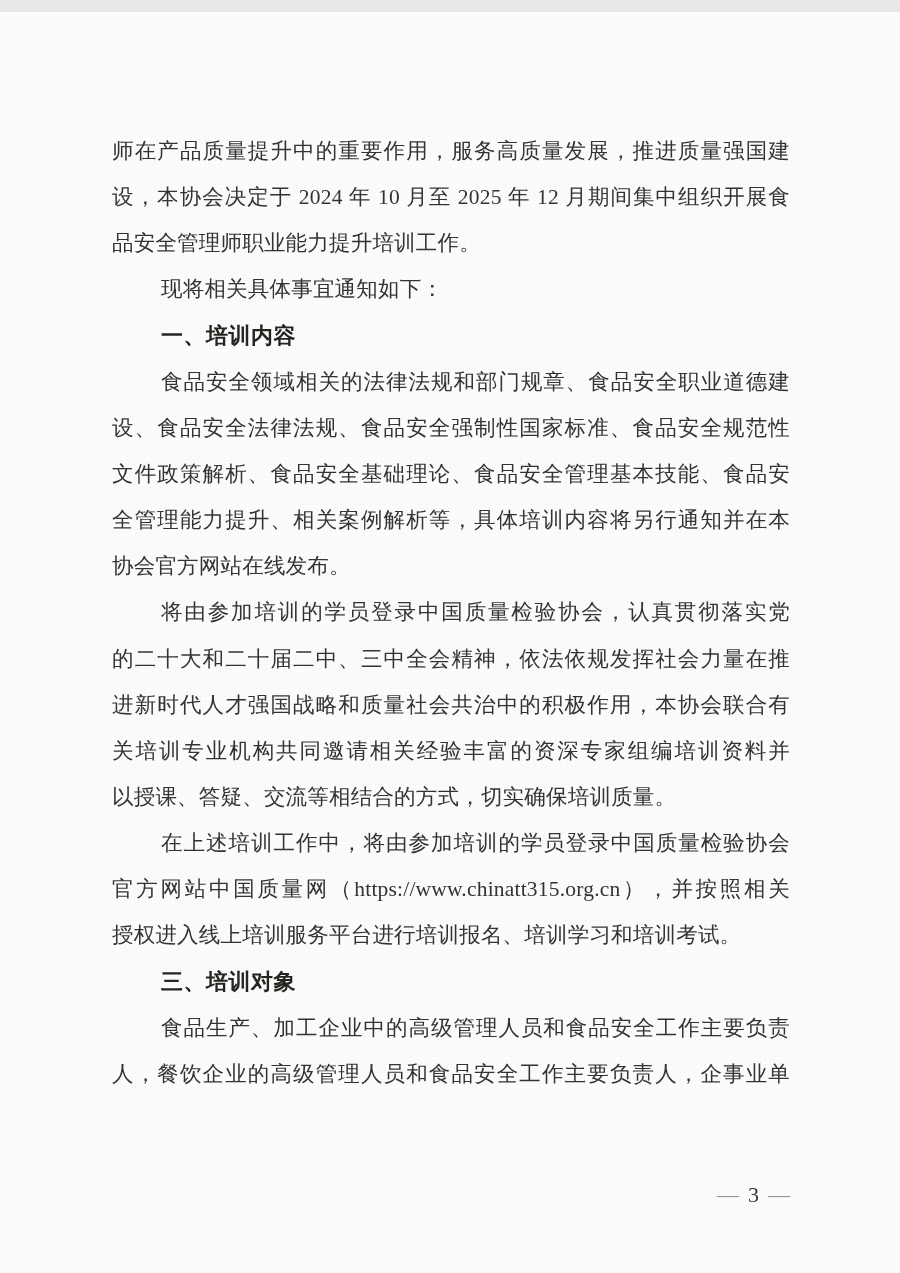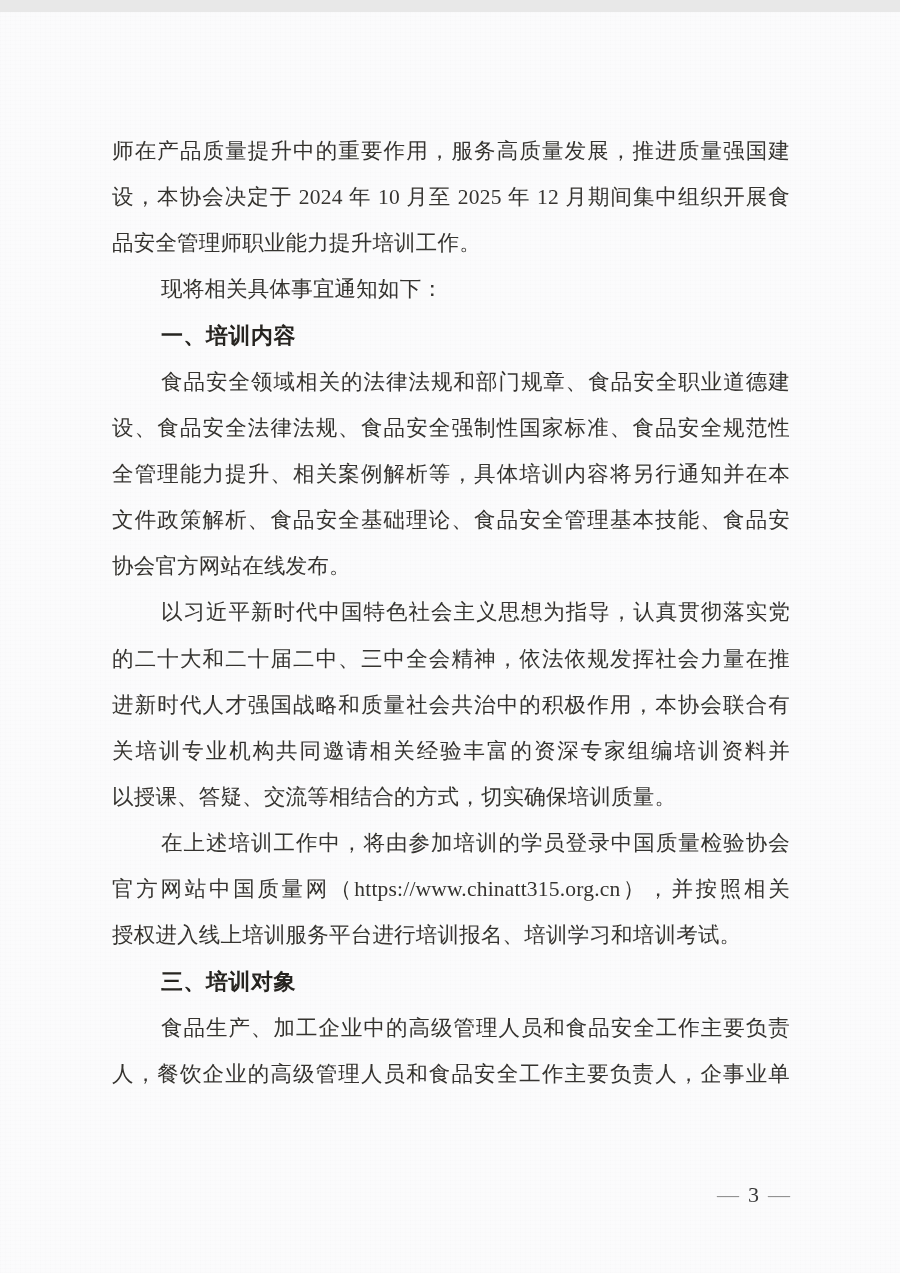--- a/index.html
+++ b/index.html
@@ -87,26 +87,26 @@
     <div class="line">师在产品质量提升中的重要作用，服务高质量发展，推进质量强国建</div>
     <div class="line">设，本协会决定于 2024 年 10 月至 2025 年 12 月期间集中组织开展食</div>
     <div class="line endline">品安全管理师职业能力提升培训工作。</div>
 
     <div class="line endline indent">现将相关具体事宜通知如下：</div>
 
     <div class="line heading indent">一、培训内容</div>
 
     <div class="line indent">食品安全领域相关的法律法规和部门规章、食品安全职业道德建</div>
     <div class="line">设、食品安全法律法规、食品安全强制性国家标准、食品安全规范性</div>
+    <div class="line">文件政策解析、食品安全基础理论、食品安全管理基本技能、食品安</div>
     <div class="line">全管理能力提升、相关案例解析等，具体培训内容将另行通知并在本</div>
-    <div class="line">文件政策解析、食品安全基础理论、食品安全管理基本技能、食品安</div>
     <div class="line endline">协会官方网站在线发布。</div>
 
 
-    <div class="line indent">以习近平新时代中国特色社会主义思想为指导，认真贯彻落实党</div>
+    <div class="line indent">将由参加培训的学员登录中国质量检验协会，认真贯彻落实党</div>
     <div class="line">的二十大和二十届二中、三中全会精神，依法依规发挥社会力量在推</div>
     <div class="line">进新时代人才强国战略和质量社会共治中的积极作用，本协会联合有</div>
     <div class="line">关培训专业机构共同邀请相关经验丰富的资深专家组编培训资料并</div>
     <div class="line endline">以授课、答疑、交流等相结合的方式，切实确保培训质量。</div>
 
     <div class="line indent">在上述培训工作中，将由参加培训的学员登录中国质量检验协会</div>
     <div class="line">官方网站中国质量网（https://www.chinatt315.org.cn），并按照相关</div>
     <div class="line endline">授权进入线上培训服务平台进行培训报名、培训学习和培训考试。</div>
 
     <div class="line heading indent">三、培训对象</div>

